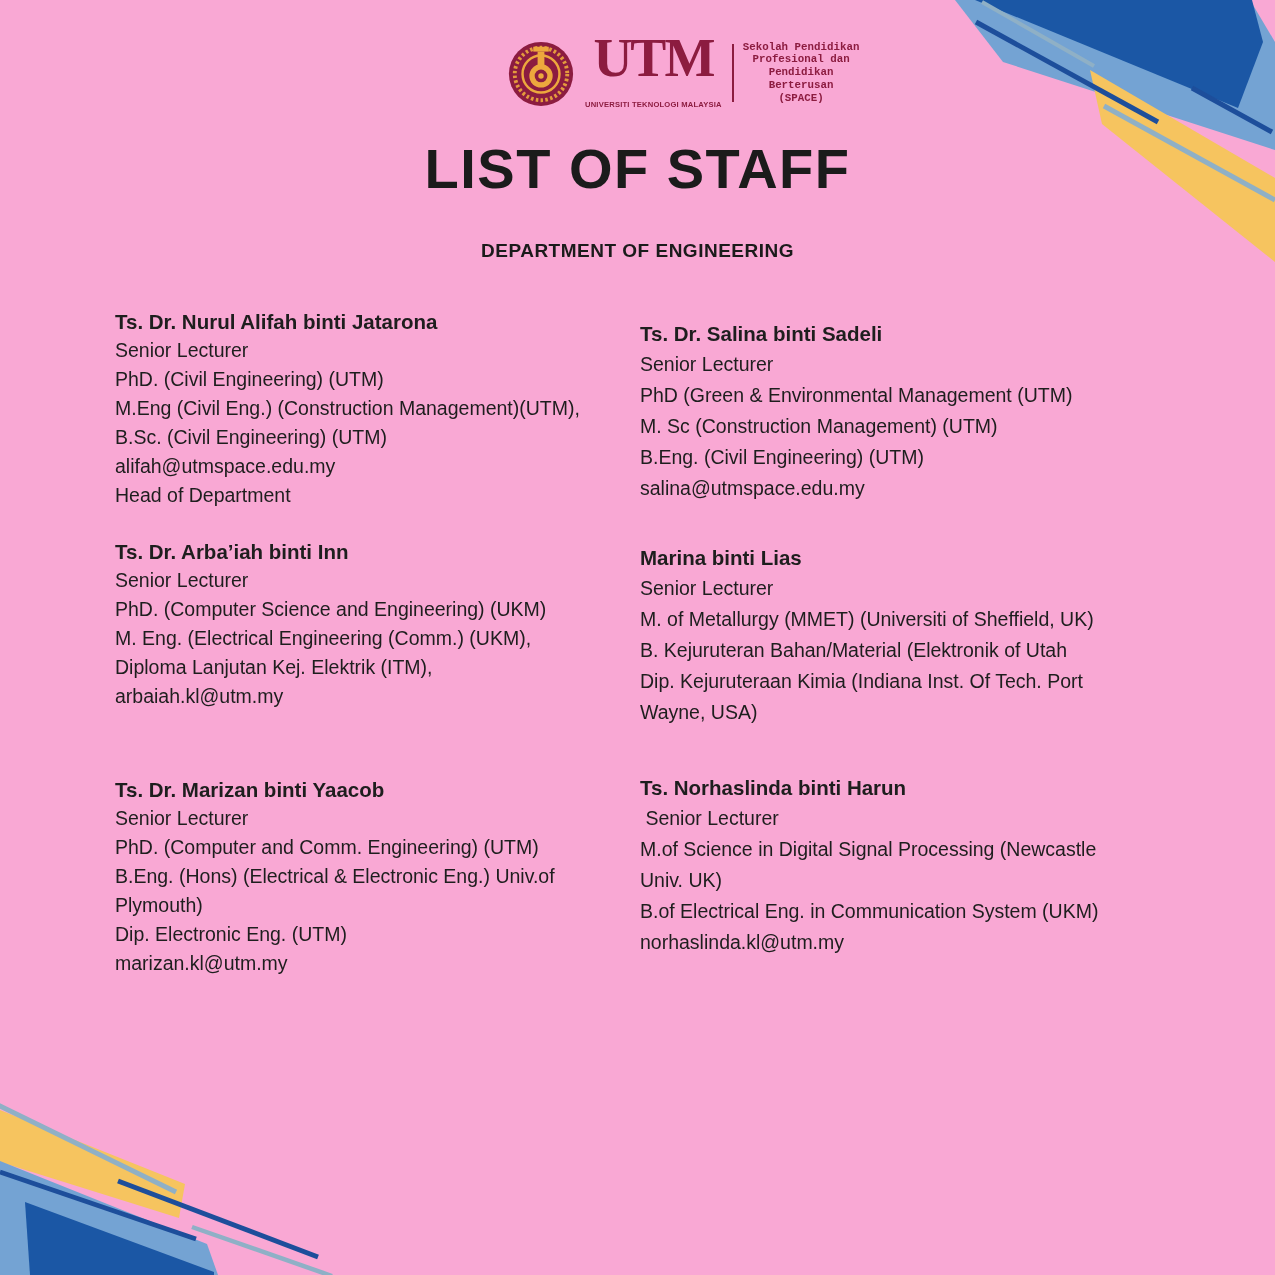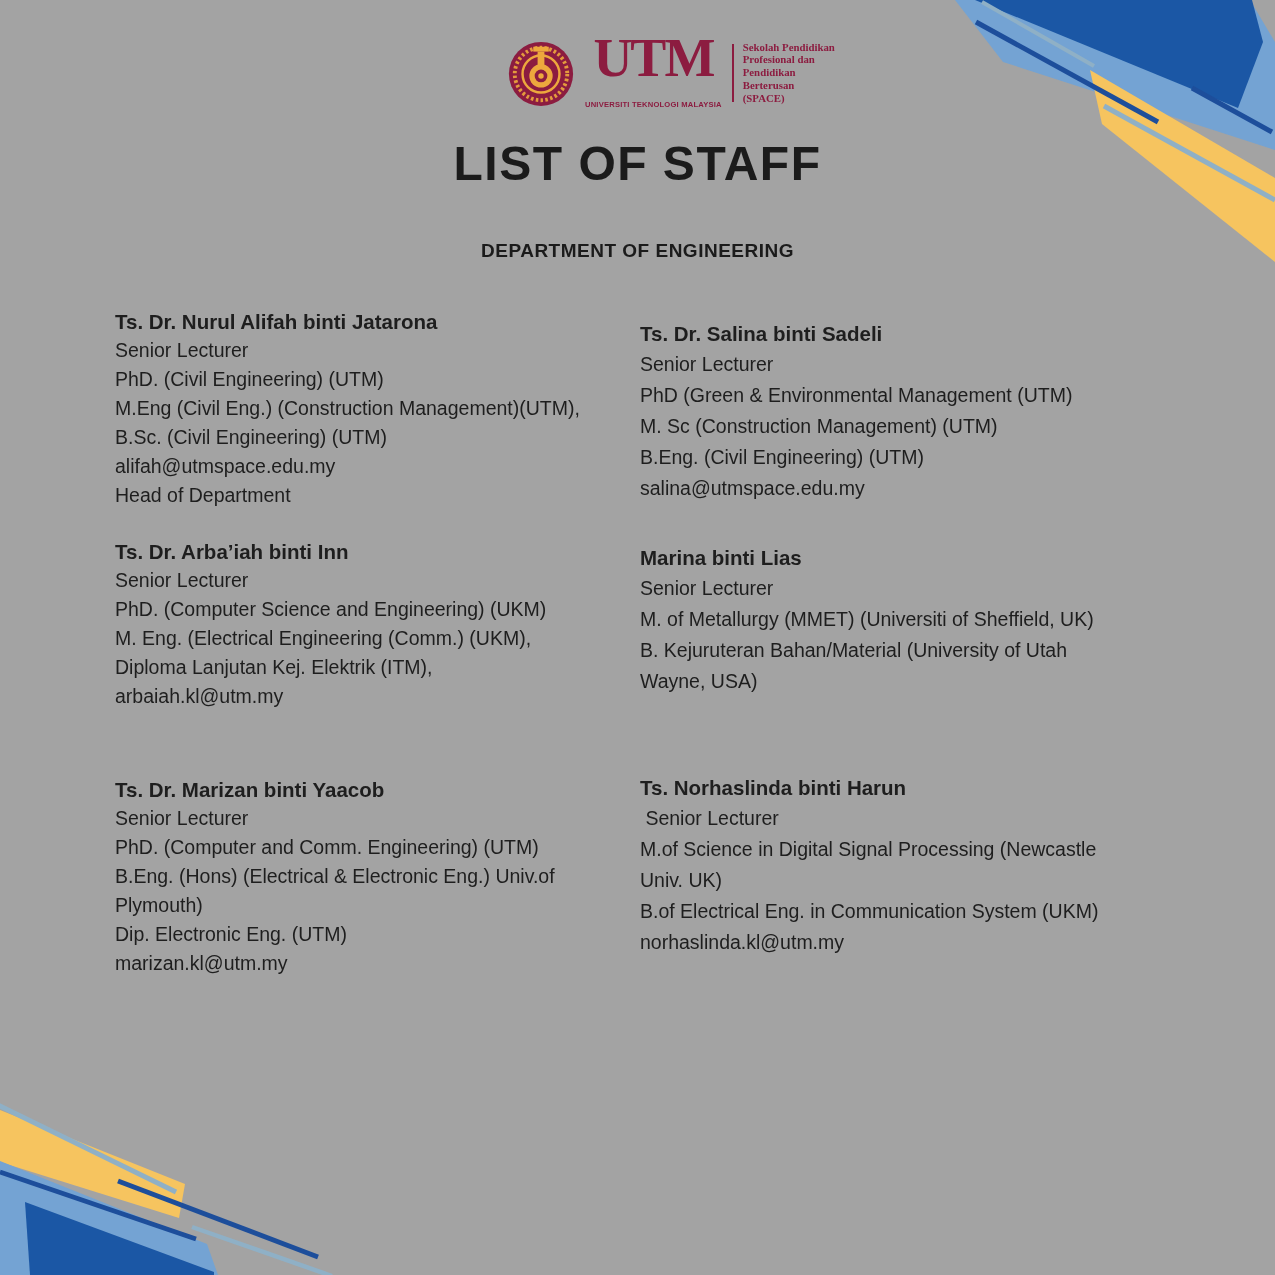--- a/index.html
+++ b/index.html
@@ -1,31 +1,31 @@
 <!DOCTYPE html>
 <html><head>
 <meta charset="utf-8">
 <style>
   html,body{margin:0;padding:0;background:#fff;}
-  .page{position:relative;width:1275px;height:1275px;background:#a3a3a3;overflow:hidden;
+  .page{position:relative;width:1275px;height:1275px;background:#f9a8d4;overflow:hidden;
         font-family:"Liberation Sans",sans-serif;color:#1e1e1e;}
   .deco{position:absolute;pointer-events:none;}
   .deco-tr{top:0;right:0;}
   .deco-bl{left:0;bottom:0;}
   .logo{position:absolute;left:506px;top:36px;display:flex;align-items:center;}
   .emblem{width:70px;height:70px;margin-right:9px;}
   .utm-block{display:flex;flex-direction:column;align-items:center;color:#8c1c40;}
   .utm-acronym{font-family:"Liberation Serif",serif;font-weight:bold;font-size:54px;
                line-height:44px;letter-spacing:-2px;}
   .utm-tagline{font-size:7.6px;font-weight:bold;letter-spacing:0.2px;white-space:nowrap;margin-top:20px;}
   .logo-divider{width:2px;height:58px;background:#8c1c40;margin:0 9px 0 10px;}
-  .school{font-family:Liberation Serif, serif;font-weight:bold;font-size:10.8px;
-          line-height:12.8px;color:#8c1c40;}
+  .school{font-family:Liberation Mono, monospace;font-weight:bold;font-size:10.8px;
+          line-height:12.8px;color:#8c1c40;text-align:center;}
   .title{position:absolute;top:136px;left:0;width:100%;text-align:center;
-         font-size:48px;font-weight:bold;letter-spacing:1.5px;color:#1b1b1b;}
+         font-size:56px;font-weight:bold;letter-spacing:1.5px;color:#1b1b1b;}
   .subtitle{position:absolute;top:240px;left:0;width:100%;text-align:center;
             font-size:19px;font-weight:bold;letter-spacing:0.5px;color:#1b1b1b;}
   .block{position:absolute;width:540px;}
   .block .name{font-size:20.5px;font-weight:bold;white-space:pre;}
   .block .line{font-size:19.5px;white-space:pre;}
   .block.lh29 .name,.block.lh29 .line{line-height:29px;}
   .block.lh31 .name,.block.lh31 .line{line-height:31px;}
   .block .bold{font-weight:normal;}
 </style>
 </head>
@@ -116,21 +116,22 @@
     <div class="line">PhD (Green &amp; Environmental Management (UTM)</div>
     <div class="line">M. Sc (Construction Management) (UTM)</div>
     <div class="line">B.Eng. (Civil Engineering) (UTM)</div>
     <div class="line">salina@utmspace.edu.my</div>
   </div>
 
   <div class="block lh31" style="left:640px;top:542px;">
     <div class="name">Marina binti Lias</div>
     <div class="line">Senior Lecturer</div>
     <div class="line">M. of Metallurgy (MMET) (Universiti of Sheffield, UK)</div>
-    <div class="line">B. Kejuruteran Bahan/Material (University of Utah</div>
+    <div class="line">B. Kejuruteran Bahan/Material (Elektronik of Utah</div>
+    <div class="line">Dip. Kejuruteraan Kimia (Indiana Inst. Of Tech. Port</div>
     <div class="line">Wayne, USA)</div>
   </div>
 
   <div class="block lh31" style="left:640px;top:772px;">
     <div class="name">Ts. Norhaslinda binti Harun</div>
     <div class="line"> Senior Lecturer</div>
     <div class="line">M.of Science in Digital Signal Processing (Newcastle</div>
     <div class="line">Univ. UK)</div>
     <div class="line">B.of Electrical Eng. in Communication System (UKM)</div>
     <div class="line">norhaslinda.kl@utm.my</div>

